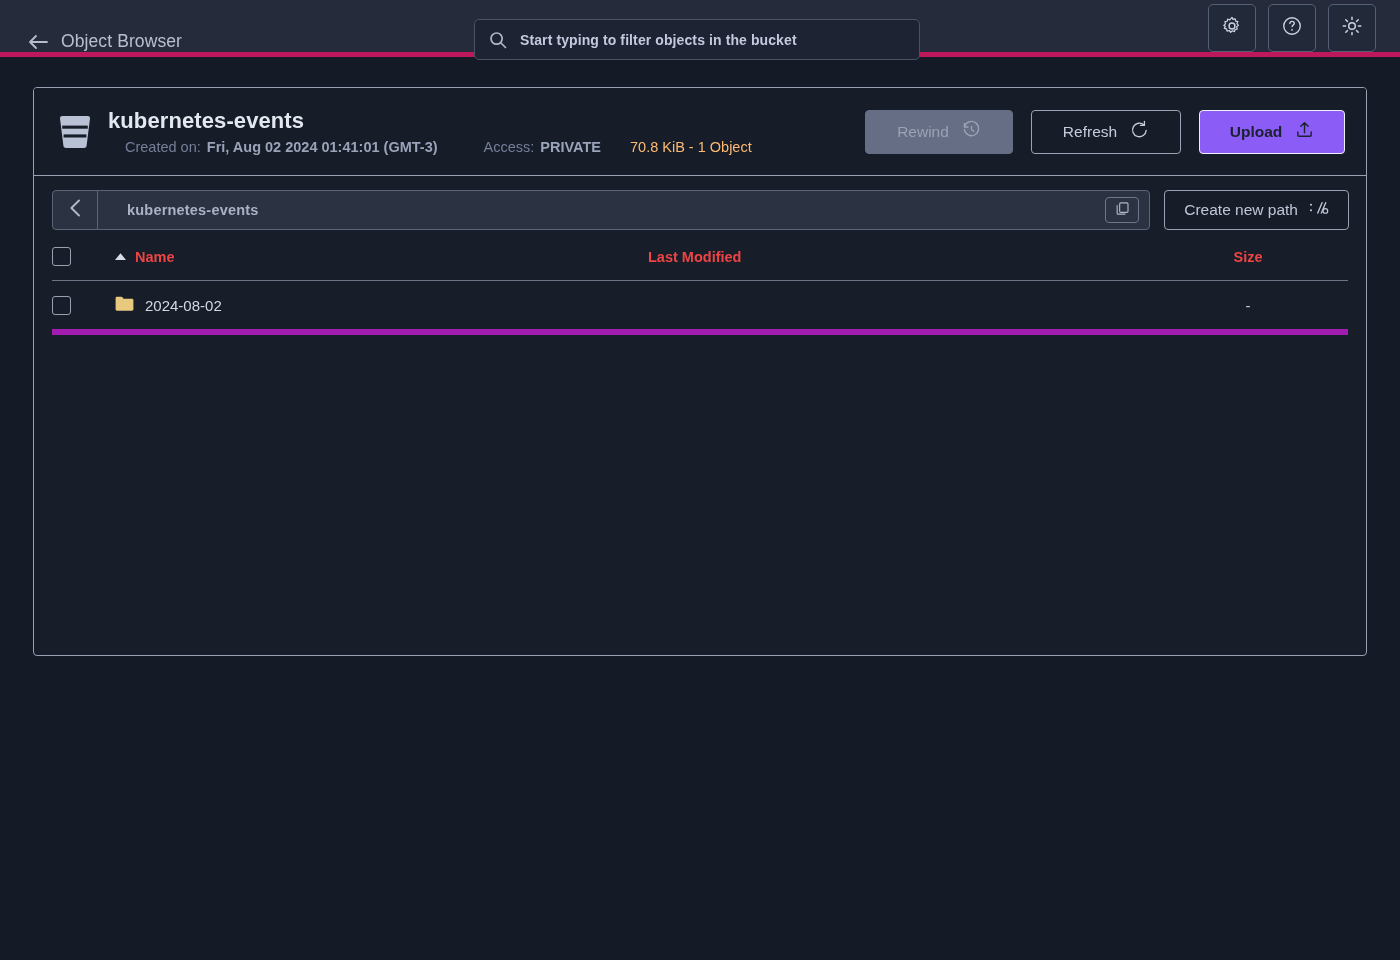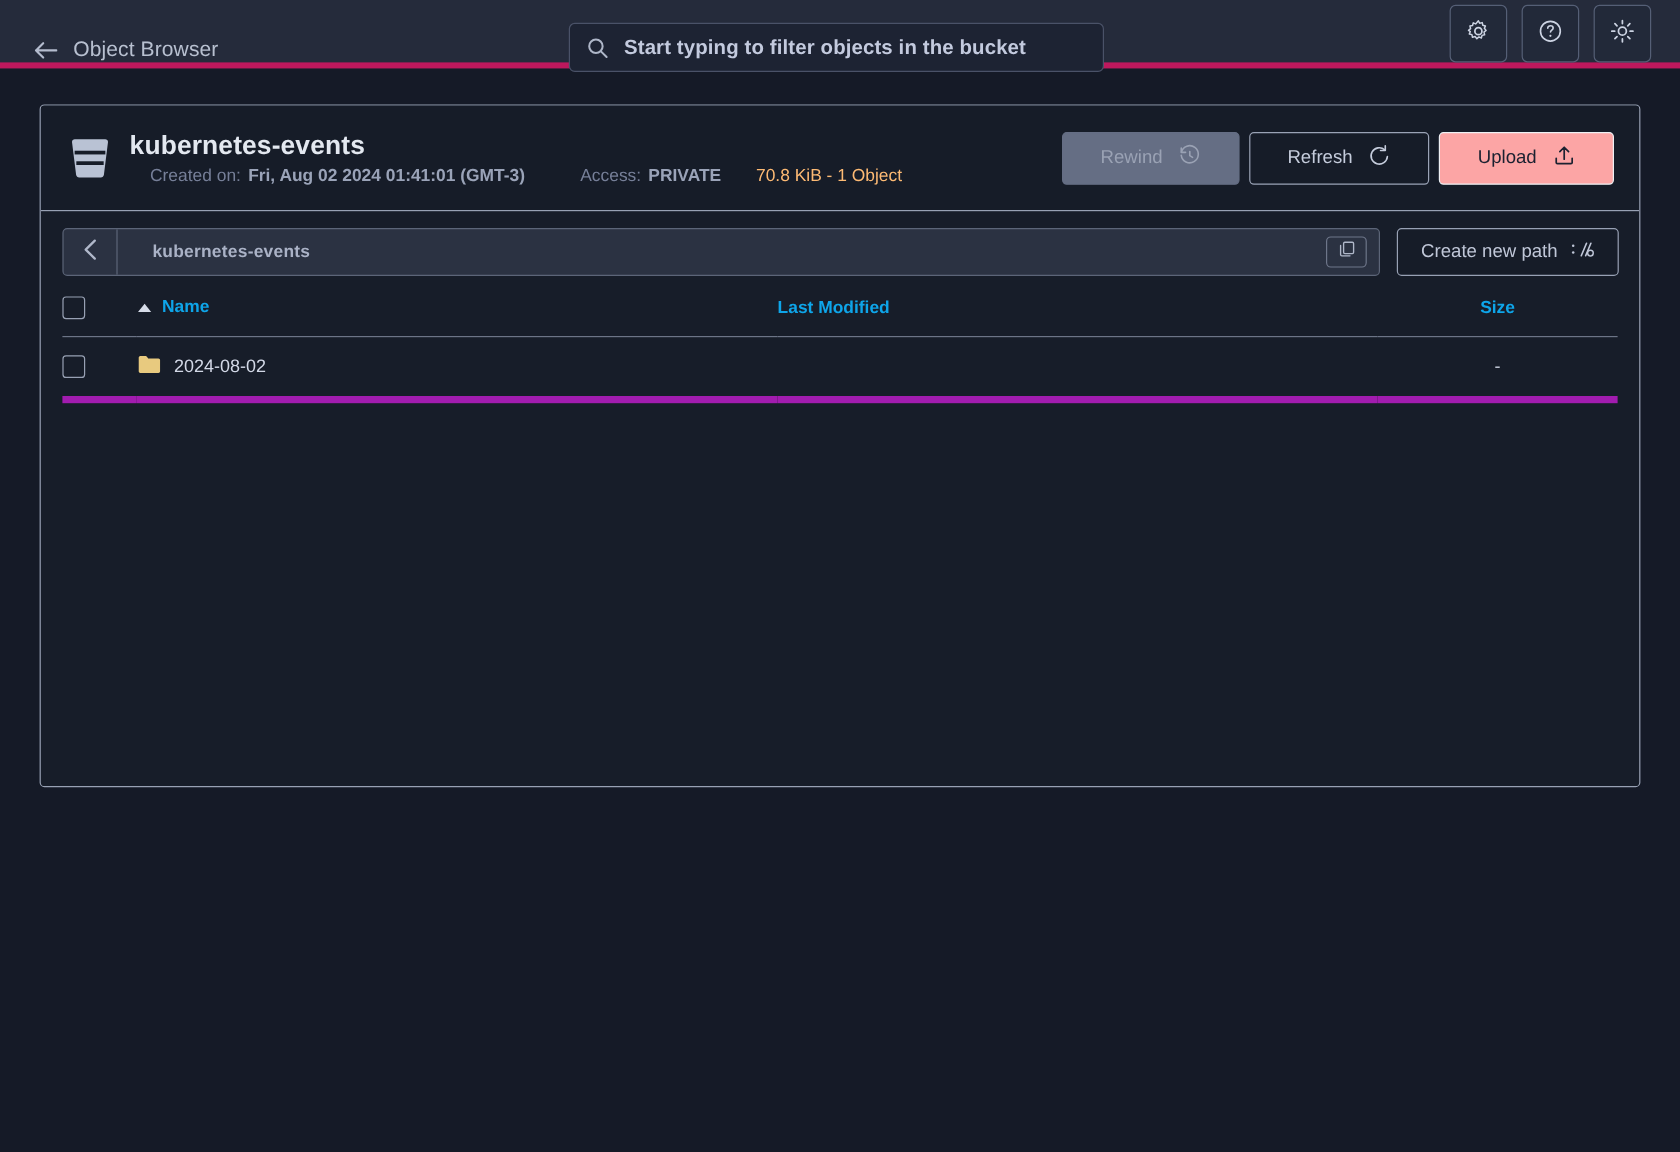--- a/index.html
+++ b/index.html
@@ -55,21 +55,21 @@
     padding: 0 14px;
     gap: 13px;
   }
   .search-icon { width: 18px; height: 18px; color: #aeb6c8; flex: 0 0 auto; display:flex; }
   .search-input {
     background: transparent;
     border: none;
     outline: none;
     color: #ec4899;
     font-family: "Liberation Sans", sans-serif;
-    font-size: 17px;
+    font-size: 14px;
     font-weight: 700;
     width: 100%;
     letter-spacing: .1px;
   }
   .search-input::placeholder { color: #c3cade; font-weight: 700; opacity: 1; }
 
   .topbar-actions {
     margin-left: auto;
     display: flex;
     gap: 12px;
@@ -123,21 +123,21 @@
     gap: 0;
   }
   .sub-label { color: #767f98; margin-right: 6px; margin-left: 17px; }
   .sub-strong { color: #9aa3b8; font-weight: 700; }
   .sub-gap { display: inline-block; width: 29px; }
   .sub-plain { color: #fdba74; }
 
   .head-actions {
     margin-left: auto;
     display: flex;
-    gap: 8px;
+    gap: 18px;
     align-items: center;
   }
   .btn {
     height: 44px;
     border-radius: 4px;
     display: flex;
     align-items: center;
     justify-content: center;
     gap: 13px;
     font-size: 15.5px;
@@ -152,24 +152,25 @@
     cursor: default;
     width: 148px;
   }
   .btn-outline {
     background: #161c28;
     color: #c5ccdc;
     border: 1px solid #9aa3b6;
     width: 150px;
   }
   .btn-solid {
-    background: #fca5a5;
+    background: #8b5cf6;
     color: #1b2130;
     border: 1px solid #edf0f4;
     width: 146px;
+    font-weight: bold;
   }
 
   
   .crumb-row {
     display: flex;
     align-items: center;
     padding: 14px 17px 11px 18px;
     gap: 14px;
   }
   .crumb-bar {
@@ -222,21 +223,21 @@
     cursor: pointer;
     white-space: nowrap;
   }
 
   
   .table-area { padding: 0 18px; flex: 1; }
   table { width: 100%; border-collapse: collapse; }
   thead th {
     font-size: 14.5px;
     font-weight: 700;
-    color: #0ea5e9;
+    color: #ef4444;
     padding: 6px 0 14px 0;
     border-bottom: 1px solid #6c7486;
     text-align: left;
   }
   .th-check { width: 62px; }
   .th-name { }
   .th-mod { width: 500px; text-align: left; }
   .th-size { width: 200px; text-align: center; }
 
   .name-head { display: inline-flex; align-items: center; gap: 8px; }

